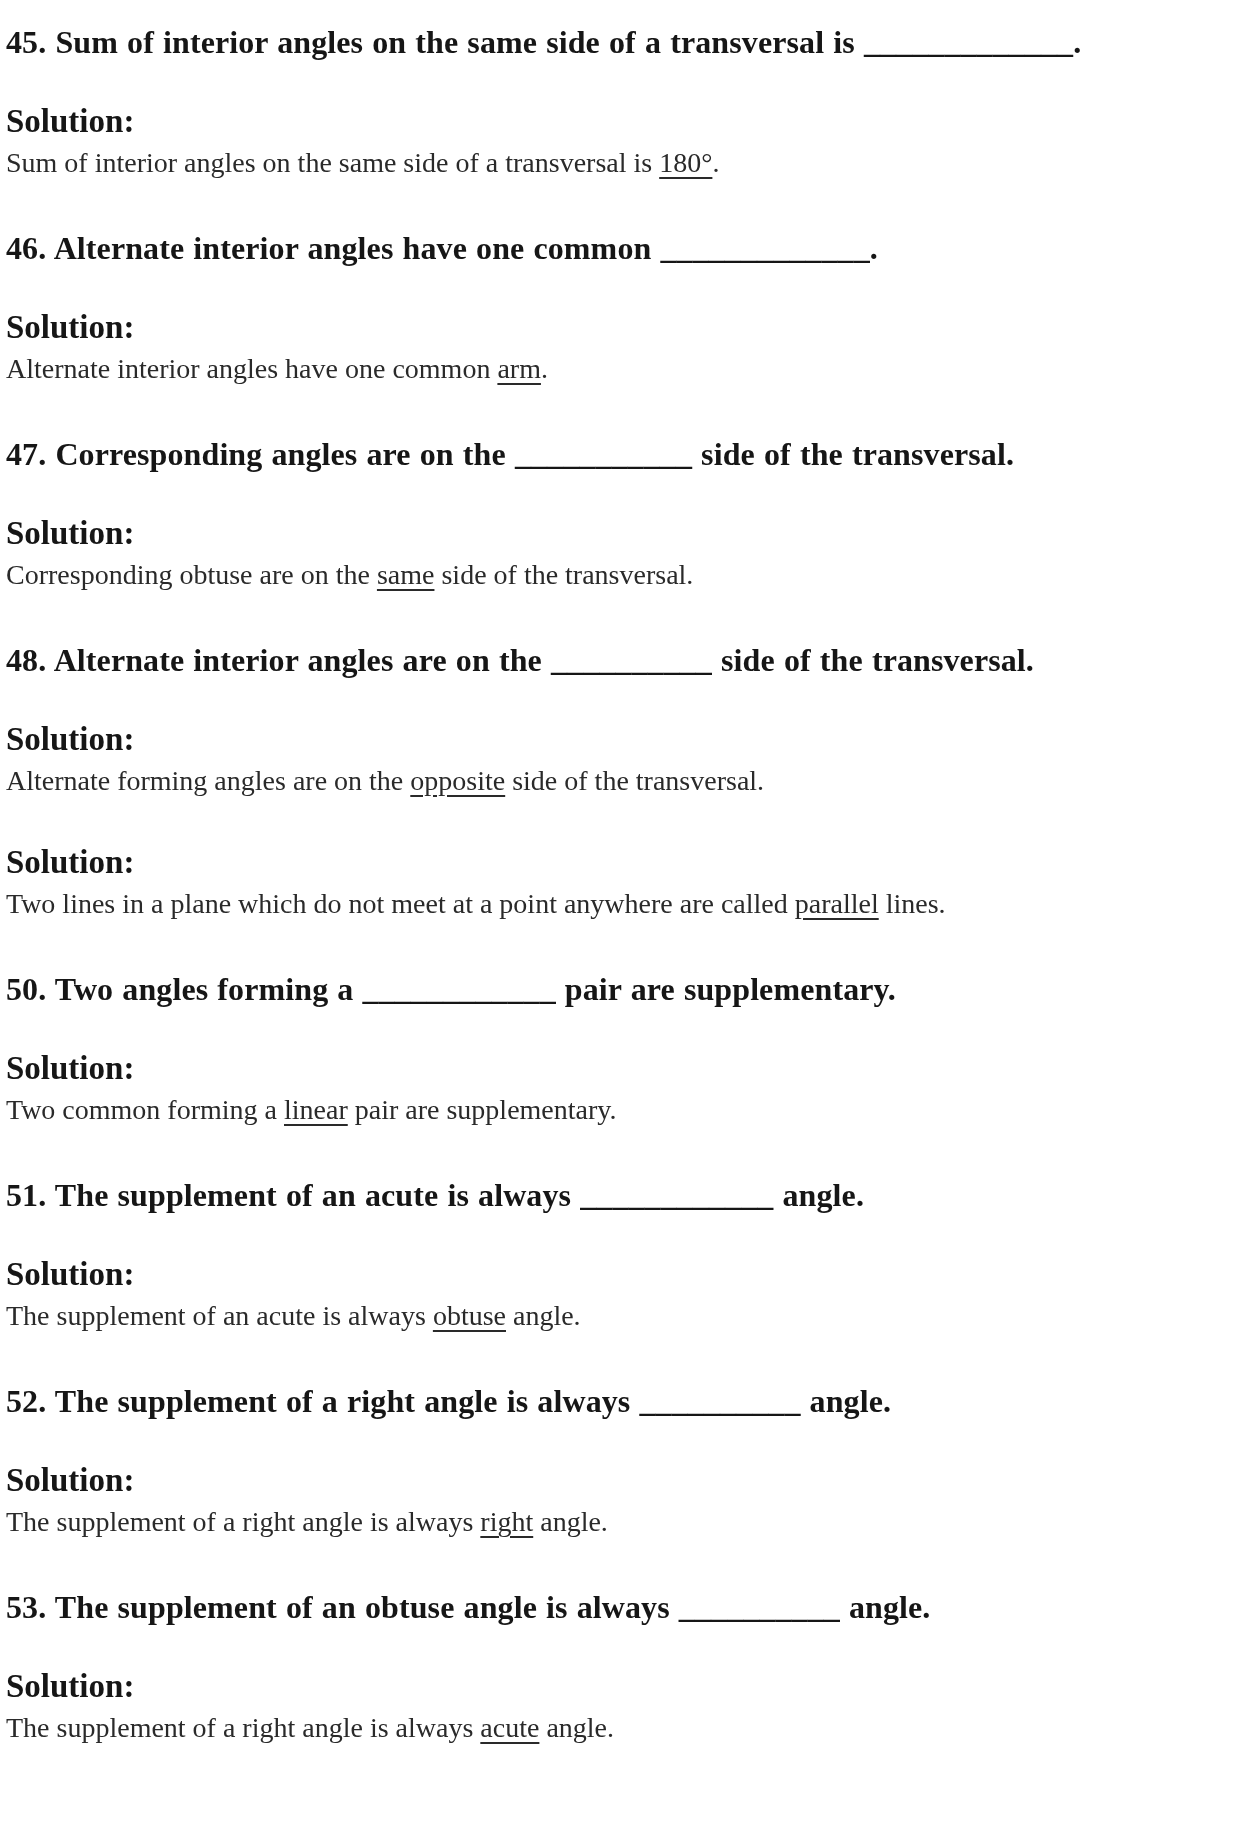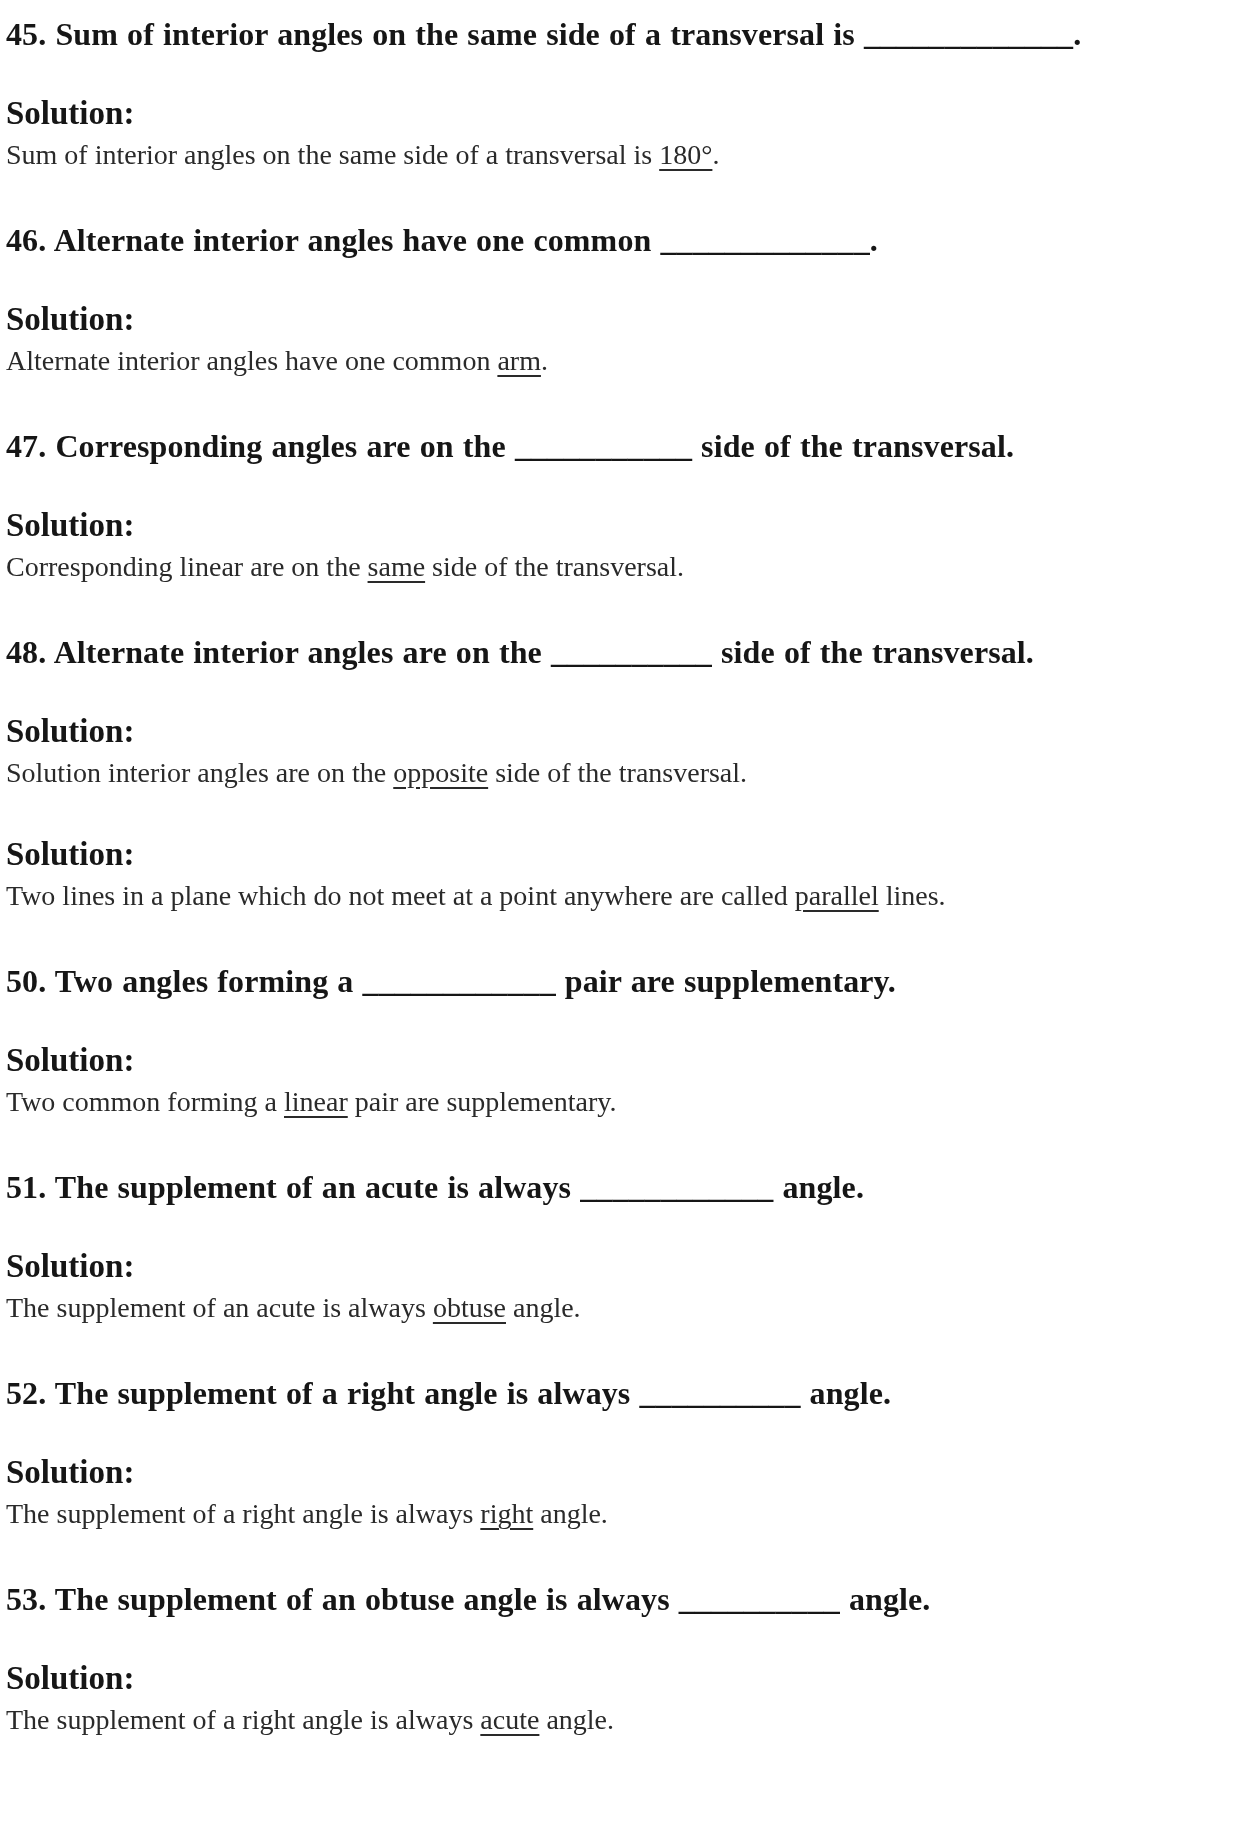--- a/index.html
+++ b/index.html
@@ -15,21 +15,21 @@
     padding: 2px 8px 8px 6px;
     background: #ffffff;
     font-family: "Liberation Serif", "DejaVu Serif", serif;
     color: #222222;
     overflow: hidden;
   }
   .question {
     font-size: 32px;
     font-weight: 700;
     line-height: 48px;
-    margin: 8px 0 35px 0;
+    margin: 16px 0 35px 0;
     color: #161616;
     letter-spacing: 0.1px;
     word-spacing: 1px;
   }
   .sol-label {
     font-size: 33px;
     font-weight: 700;
     line-height: 41px;
     margin: 12px 0 2px 0;
     color: #161616;
@@ -61,27 +61,27 @@
 
   <section class="qa">
     <h2 class="question">46. Alternate interior angles have one common _____________.</h2>
     <h3 class="sol-label">Solution:</h3>
     <p class="sol-text"><span>Alternate interior angles have one common </span><span class="answer">arm</span><span>.</span></p>
   </section>
 
   <section class="qa">
     <h2 class="question">47. Corresponding angles are on the ___________ side of the transversal.</h2>
     <h3 class="sol-label">Solution:</h3>
-    <p class="sol-text"><span>Corresponding linear are on the </span><span class="answer">same</span><span> side of the transversal.</span></p>
+    <p class="sol-text"><span>Corresponding obtuse are on the </span><span class="answer">same</span><span> side of the transversal.</span></p>
   </section>
 
   <section class="qa">
     <h2 class="question">48. Alternate interior angles are on the __________ side of the transversal.</h2>
     <h3 class="sol-label">Solution:</h3>
-    <p class="sol-text"><span>Solution interior angles are on the </span><span class="answer">opposite</span><span> side of the transversal.</span></p>
+    <p class="sol-text"><span>Alternate forming angles are on the </span><span class="answer">opposite</span><span> side of the transversal.</span></p>
   </section>
 
   <section class="qa">
     <h3 class="sol-label">Solution:</h3>
     <p class="sol-text"><span>Two lines in a plane which do not meet at a point anywhere are called </span><span class="answer">parallel</span><span> lines.</span></p>
   </section>
 
   <section class="qa">
     <h2 class="question">50. Two angles forming a ____________ pair are supplementary.</h2>
     <h3 class="sol-label">Solution:</h3>

